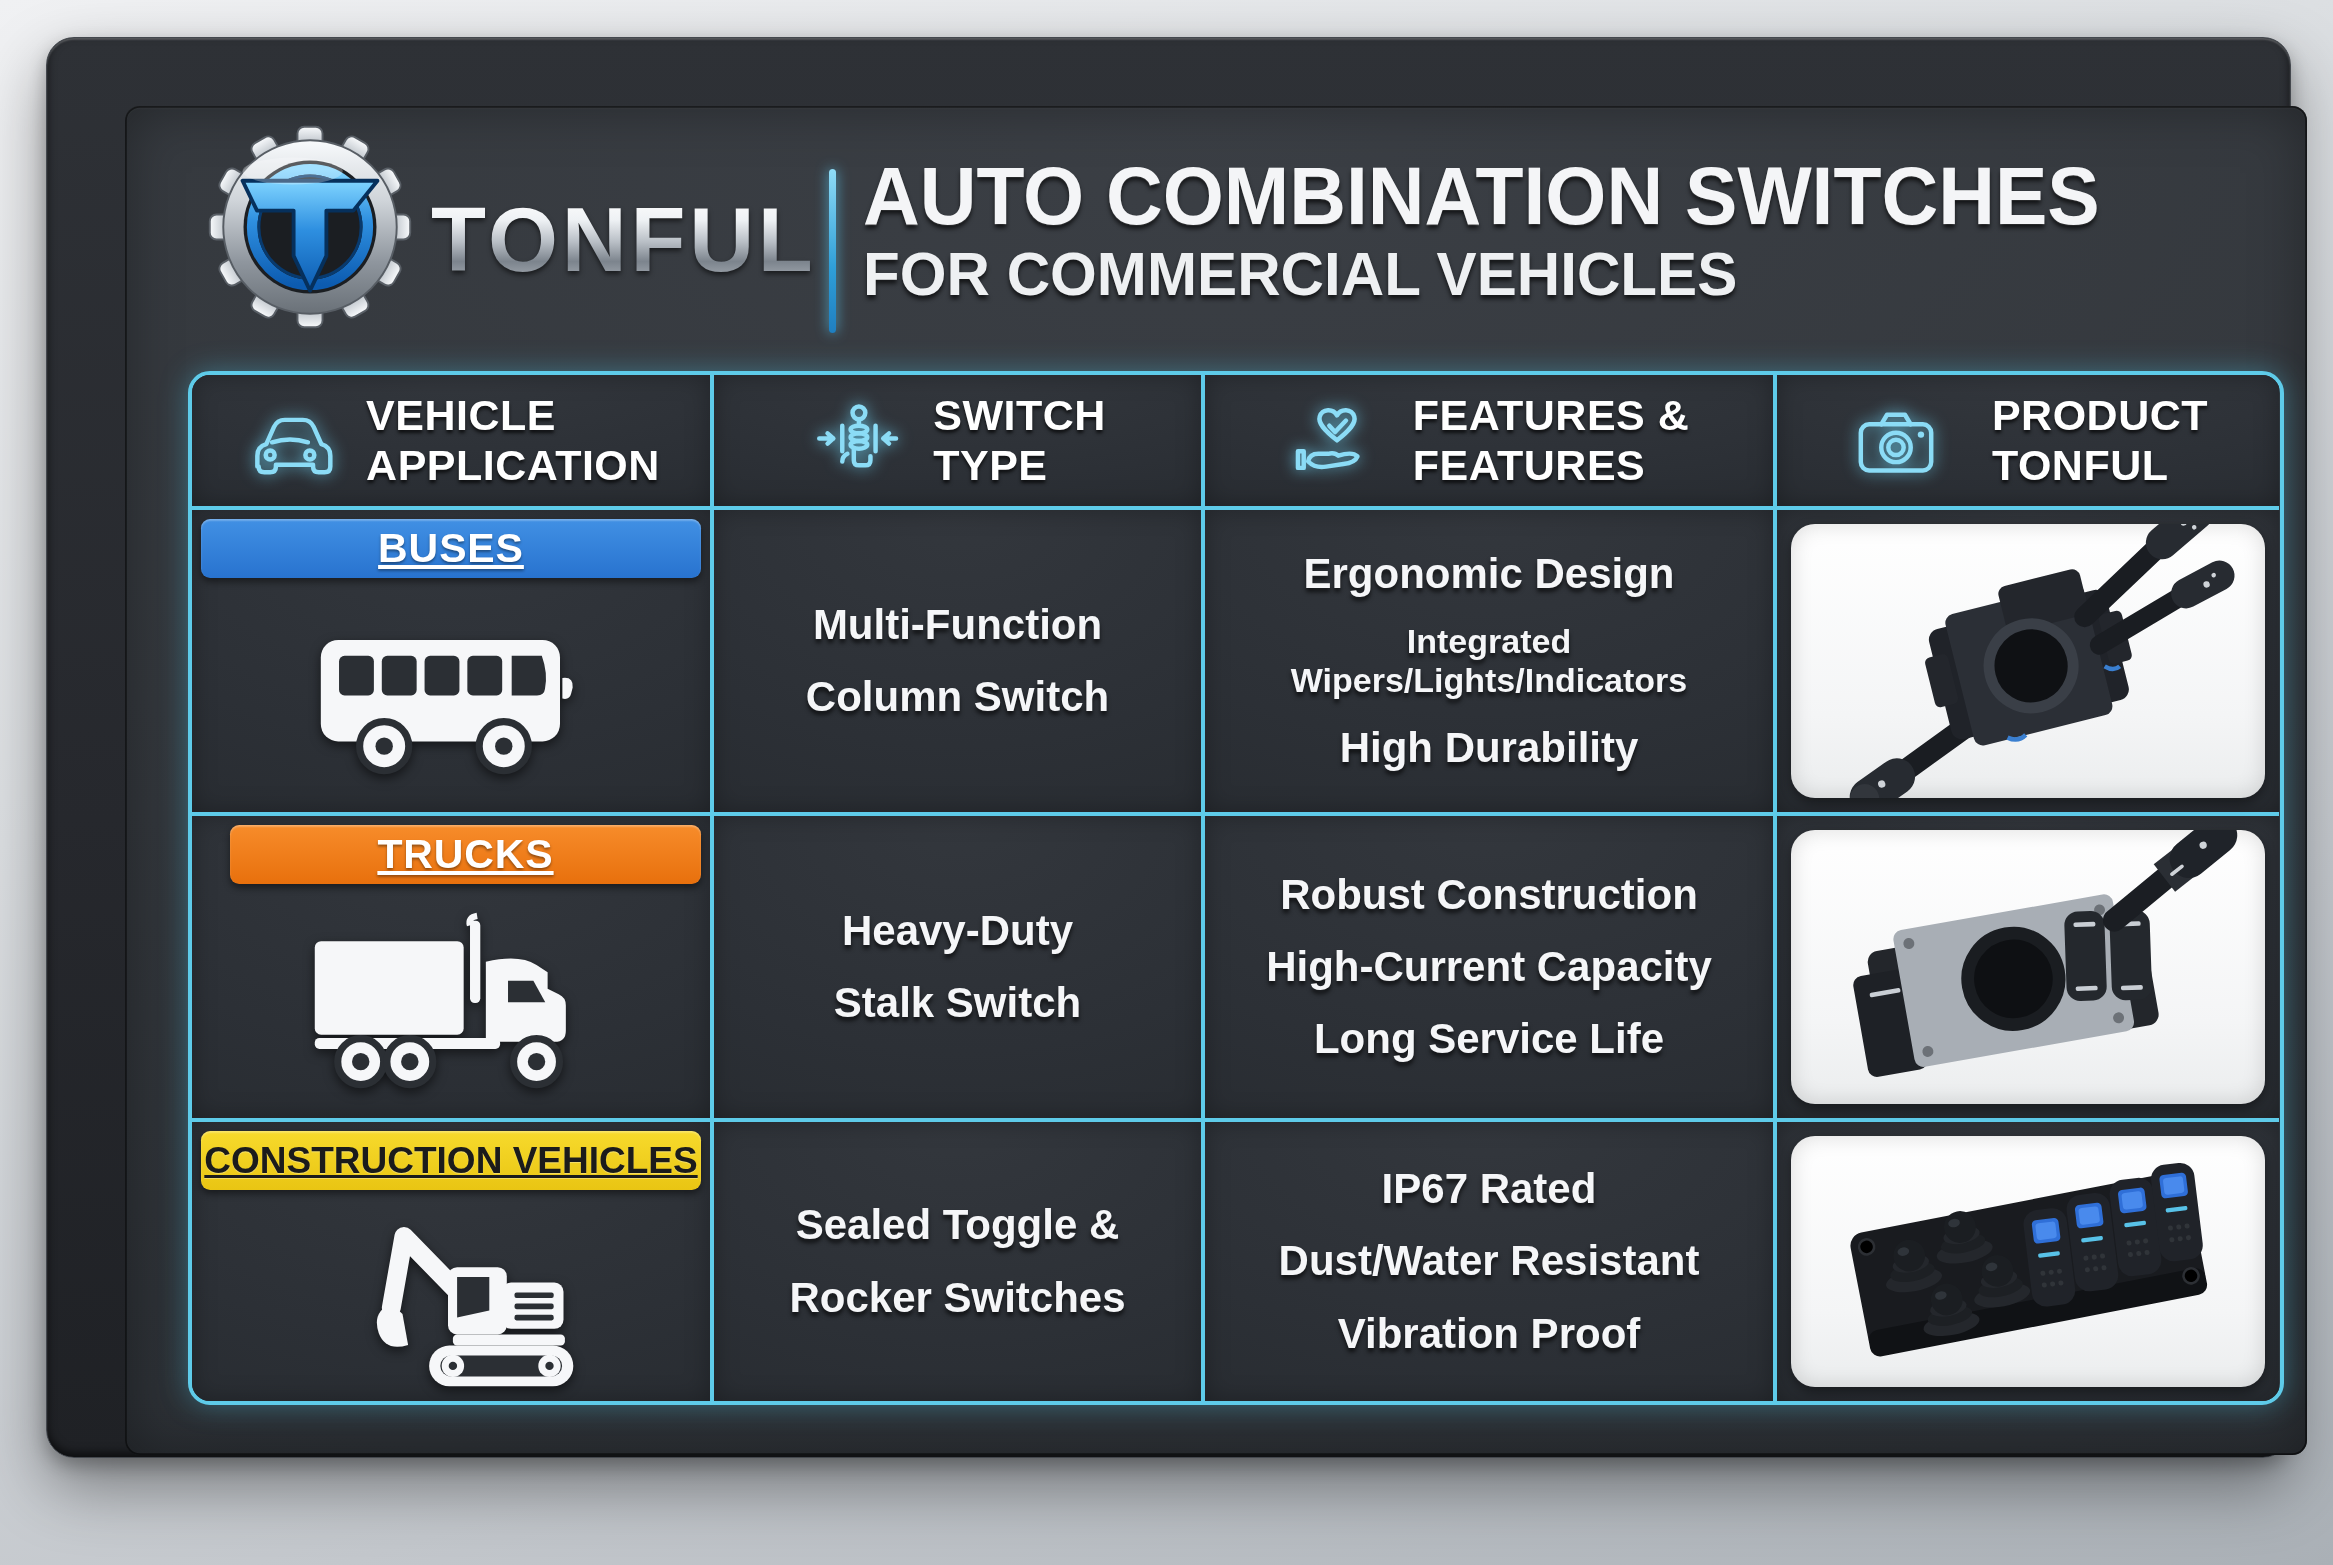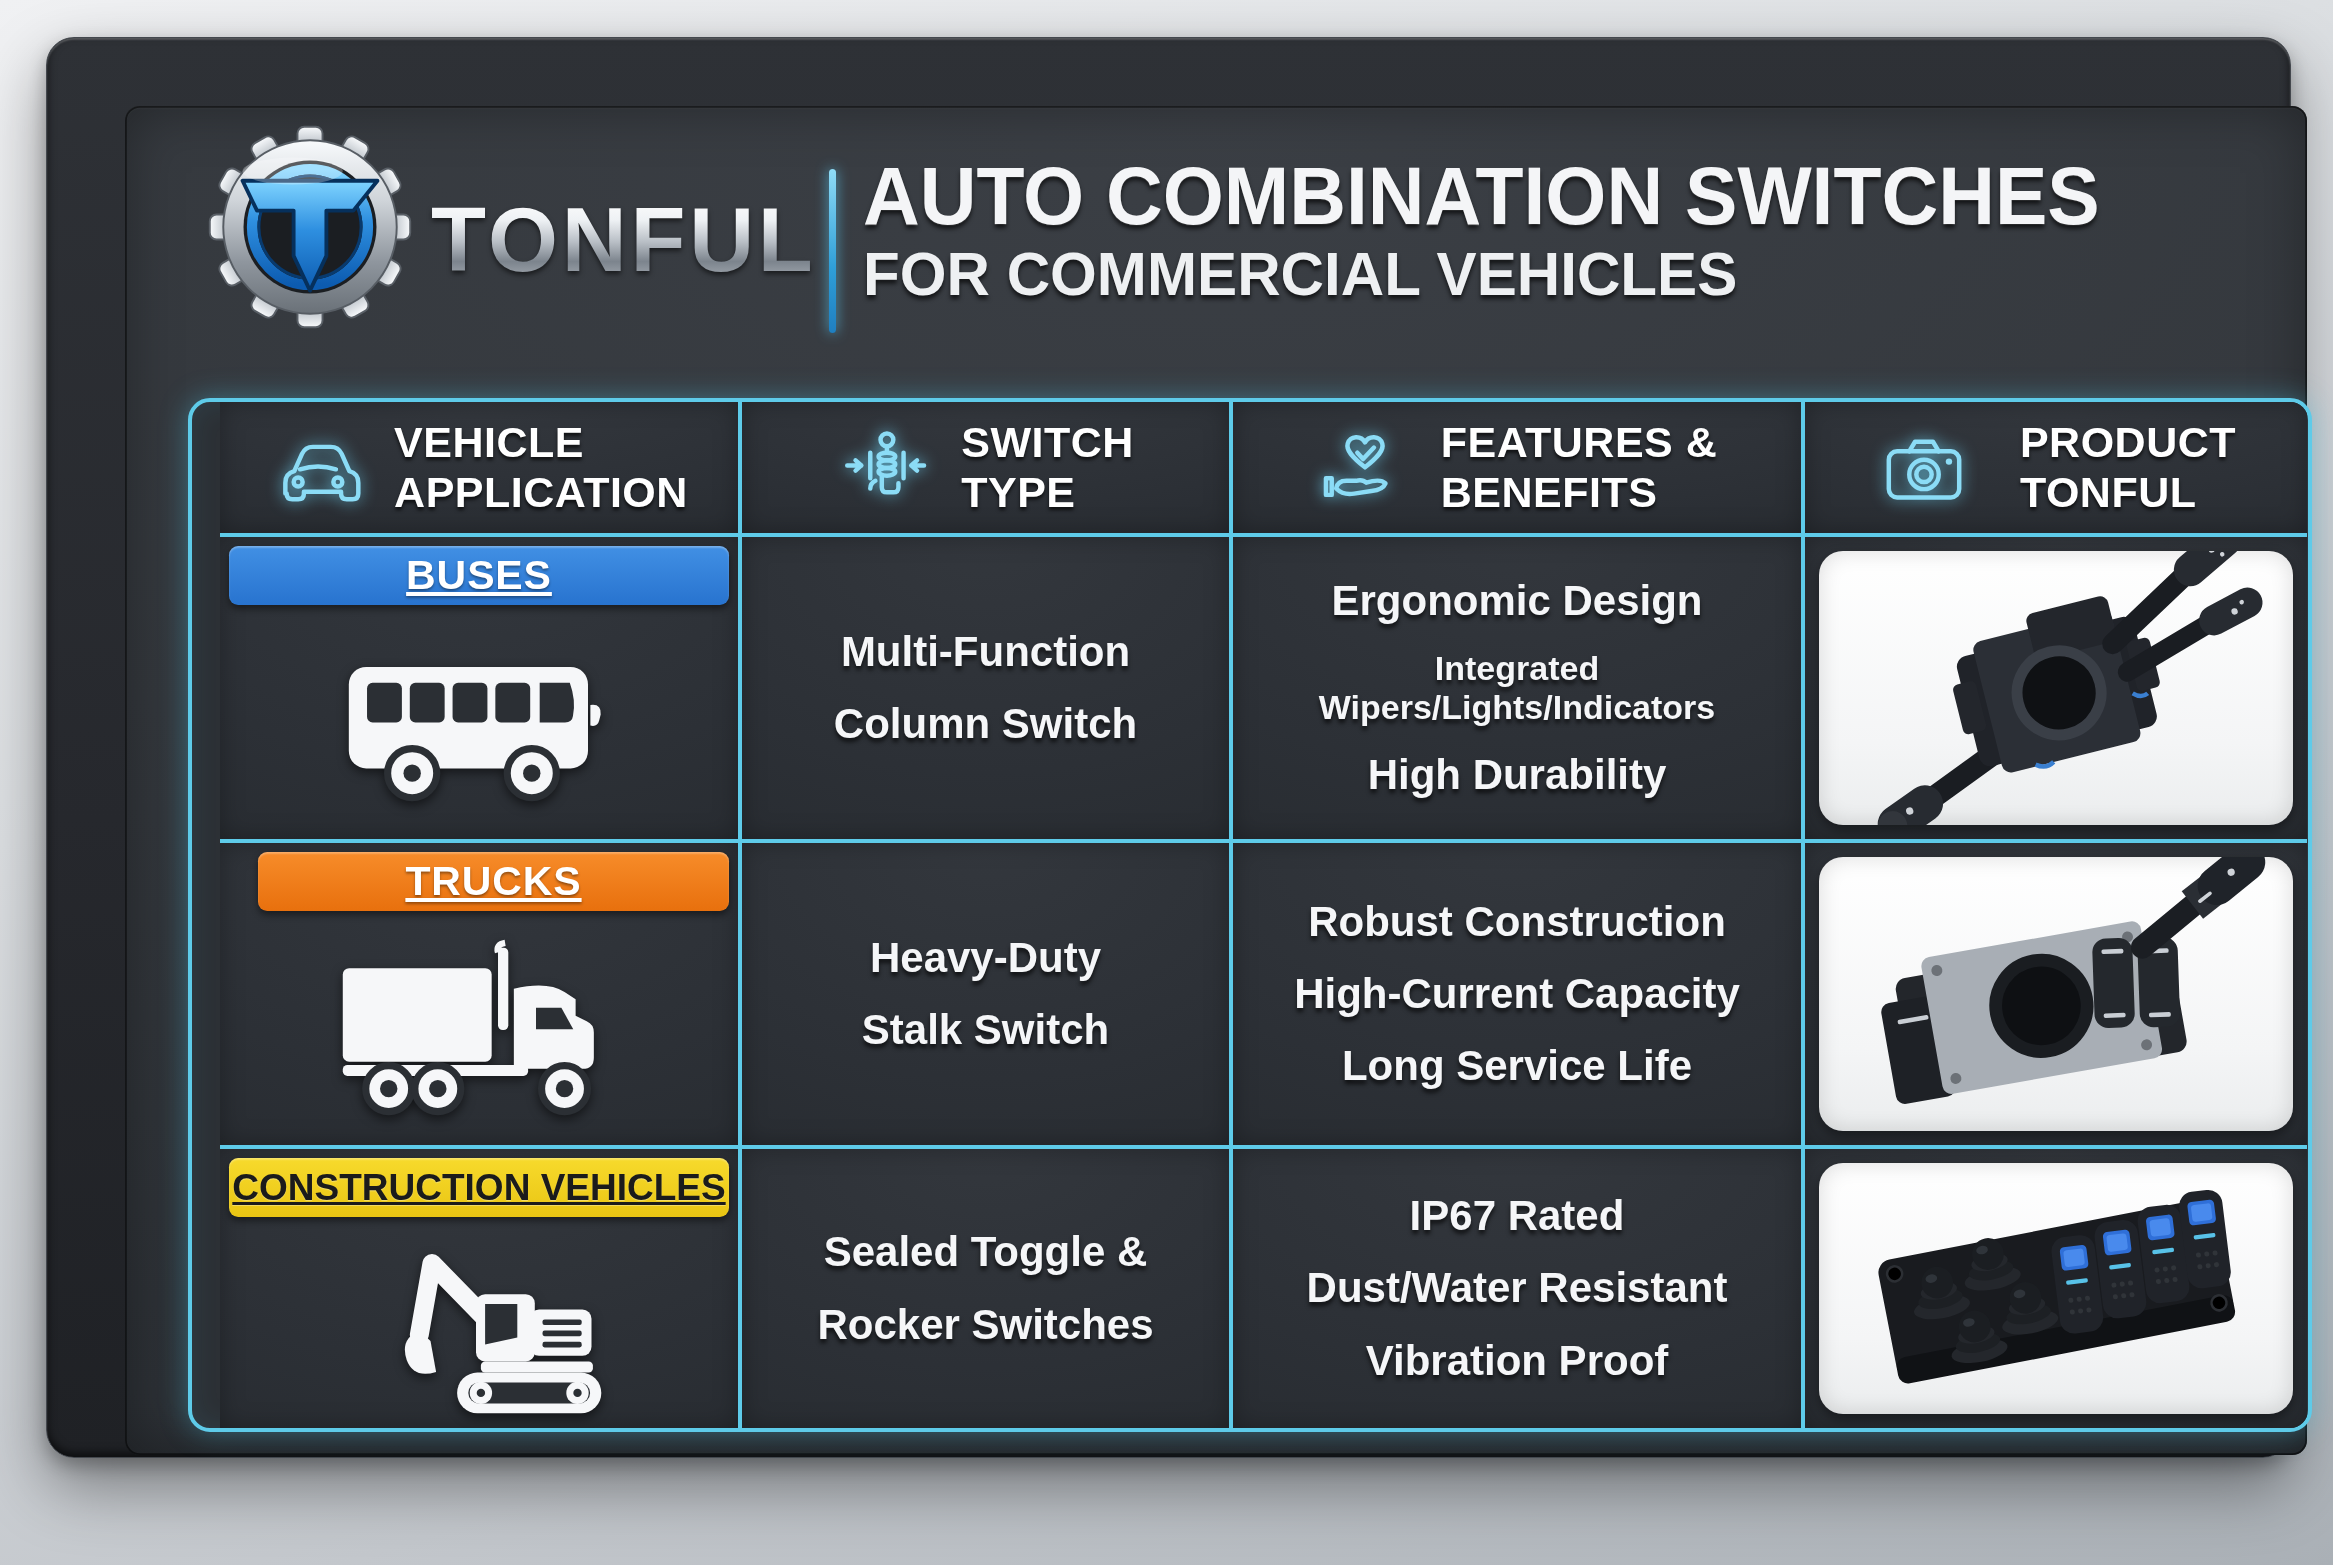--- a/index.html
+++ b/index.html
@@ -41,27 +41,26 @@
   .title-line1{
     font-size:81px;font-weight:bold;color:#f4f5f7;letter-spacing:0px;line-height:1.06;
     text-shadow:0 3.7px 4.6px rgba(0,0,0,.65),0 0.9px 0 rgba(255,255,255,.25);
   }
   .title-line2{
     font-size:62px;font-weight:bold;color:#eef0f2;letter-spacing:0px;line-height:1.1;
     text-shadow:0 3.7px 4.6px rgba(0,0,0,.65);
   }
   
   .spec-table{
-    position:absolute;left:63px;top:292px;width:2088px;height:1026px;
+    position:absolute;left:63px;top:265px;width:2088px;height:1026px;
     display:grid;grid-template-columns:522px 491px 572px 502px;
     grid-template-rows:135px 306px 306px 279px;
     border:4.6px solid #5ecbe9;border-radius:22px;overflow:hidden;
     box-shadow:0 0 28px rgba(80,200,235,.38),inset 0 0 28px rgba(80,200,235,.10);
     background:#2c3035;
-    padding-left:28px;
   }
   .cell{
     position:relative;
     background:radial-gradient(120% 130% at 50% 0%,#33373d 0%,#2c3036 60%,#272b30 100%);
     border-right:4.6px solid #5ecbe9;border-bottom:4.6px solid #5ecbe9;
     box-shadow:inset 0 0 24px rgba(0,0,0,.28);
   }
   .cell.last-col{border-right:none;gap:48px;}
   .cell.last-row{border-bottom:none;}
   .hcell{display:flex;align-items:center;justify-content:center;gap:28px;}
@@ -187,21 +186,21 @@
       </div>
       <div class="cell hcell">
         <svg class="hicon" viewBox="0 0 150 120">
           <path d="M75,20 c6,-11 23,-11 27,2 c3,10 -7,21 -27,37 c-20,-16 -30,-27 -27,-37 c4,-13 21,-13 27,-2 z"></path>
           <path d="M63,36 l9,10 l17,-18"></path>
           <path d="M30,92 q2,-12 16,-12 h15 q10,-3 16,3 q22,-7 30,1 q-4,10 -22,12 l-27,4 q-17,3 -28,-8 z"></path>
           <path d="M14,76 h9 v26 h-9 z"></path>
         </svg>
         <div class="hlabel">
           <div>FEATURES &amp;</div>
-          <div>BENEFITS</div>
+          <div>FEATURES</div>
         </div>
       </div>
       <div class="cell hcell last-col">
         <svg class="hicon" viewBox="0 0 150 120">
           <rect x="20" y="34" width="110" height="72" rx="13"></rect>
           <path d="M52,34 l9,-15 h28 l9,15"></path>
           <circle cx="75" cy="70" r="23"></circle>
             <circle cx="75" cy="70" r="12"></circle>
           <circle class="fdot" cx="114" cy="50" r="5"></circle>
         </svg>

